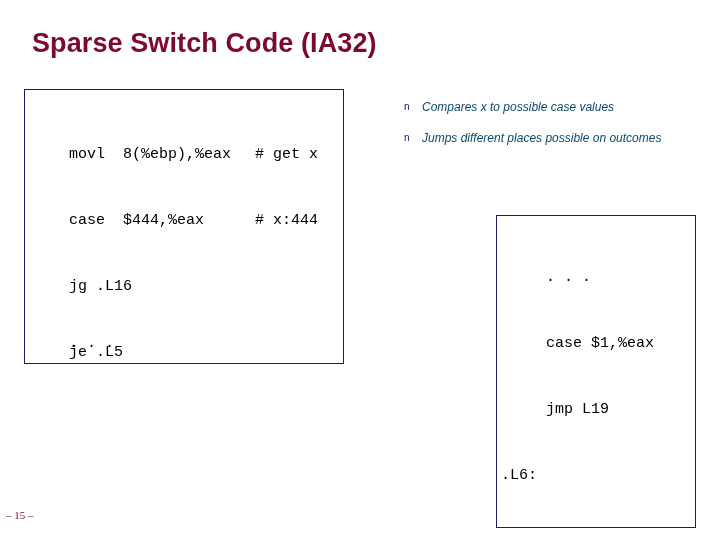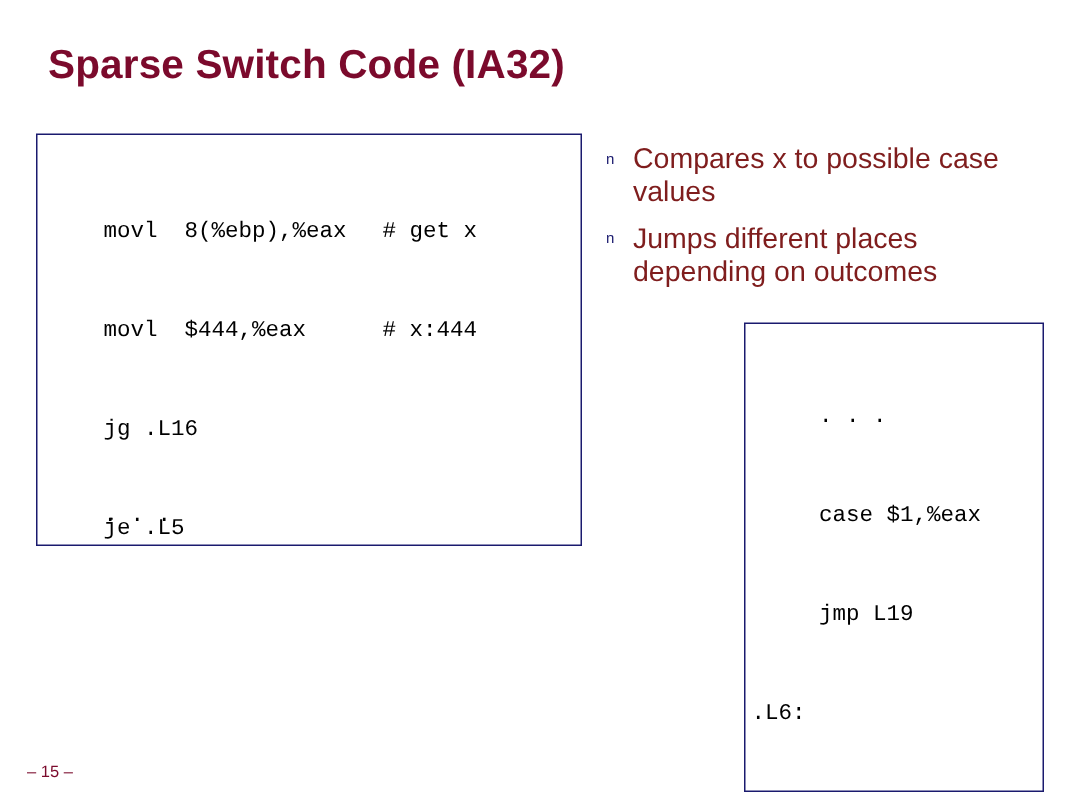--- a/index.html
+++ b/index.html
@@ -27,21 +27,21 @@
     color: #7b0a2c;
     letter-spacing: 0.1px;
     font-family: "Liberation Sans", sans-serif;
     white-space: nowrap;
   }
   
   .code-box {
     position: absolute;
     left: 24px;
     top: 89px;
-    width: 364px;
+    width: 320px;
     height: 275px;
     border: 1px solid #1a1a6e;
     background: #ffffff;
     box-sizing: border-box;
   }
   .code-box .code-inner {
     position: absolute;
     left: 44px;
     top: 10px;
   }
@@ -85,24 +85,25 @@
   .bullet .marker {
     color: #1a1a6e;
     font-size: 10px;
     line-height: 22px;
     width: 18px;
     flex: 0 0 18px;
     text-align: left;
     font-family: "Liberation Sans", sans-serif;
   }
   .bullet .btext {
-    color: #7f1d1d;
-    font-size: 19px;
+    color: #0c4a6e;
+    font-size: 12px;
     line-height: 22px;
     font-family: "Liberation Sans", sans-serif;
+    font-style: italic;
   }
   
   .code-box2 {
     position: absolute;
     left: 496px;
     top: 215px;
     width: 200px;
     height: 313px;
     border: 1px solid #1a1a6e;
     background: #ffffff;
@@ -112,56 +113,56 @@
     position: absolute;
     left: 4px;
     top: 7px;
   }
   .code-box2 .mono {
     font-size: 15px;
     line-height: 22px;
   }
   .pagenum {
     position: absolute;
-    left: 18px;
+    left: 6px;
     bottom: 19px;
     font-size: 11px;
     color: #7b0a2c;
-    font-family: Liberation Sans, sans-serif;
+    font-family: Liberation Serif, serif;
   }
 </style>
 </head>
 <body>
 
 <div class="slide">
 
   <div class="slide-title">Sparse Switch Code (IA32)</div>
 
   <div class="code-box">
     <div class="code-inner mono">
       <span class="code-line"><span class="instr">movl  8(%ebp),%eax</span><span class="cmt"># get x</span></span>
-      <span class="code-line"><span class="instr">movl  $444,%eax</span><span class="cmt"># x:444</span></span>
+      <span class="code-line"><span class="instr">case  $444,%eax</span><span class="cmt"># x:444</span></span>
       <span class="code-line"><span class="instr">jg .L16</span><span class="cmt"></span></span>
       <span class="code-line"><span class="instr">je .L5</span><span class="cmt"></span></span>
       
       
       
       
     </div>
     <div class="dots-left mono">. . .</div>
   </div>
 
   <div class="bullets">
     <div class="bullet">
       <span class="marker">n</span>
       <span class="btext">Compares x to possible case values</span>
     </div>
     <div class="bullet">
       <span class="marker">n</span>
-      <span class="btext">Jumps different places depending on outcomes</span>
+      <span class="btext">Jumps different places possible on outcomes</span>
     </div>
   </div>
 
   <div class="code-box2">
     <div class="code-inner2 mono">
       <span class="code-line">     . . .</span>
       <span class="code-line">     case $1,%eax</span>
       <span class="code-line">     jmp L19</span>
       <span class="code-line">.L6:</span>
       

